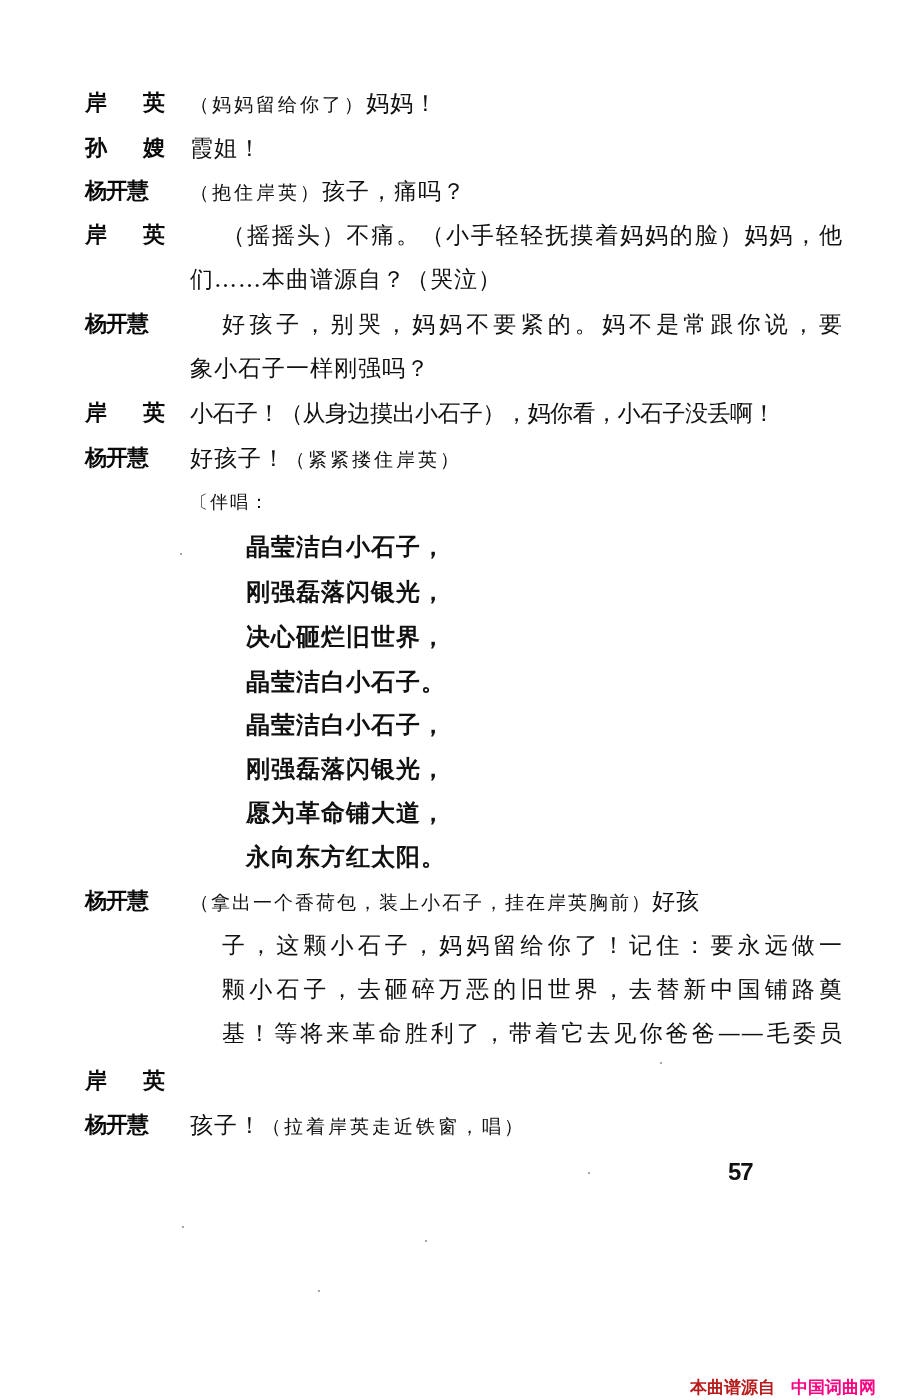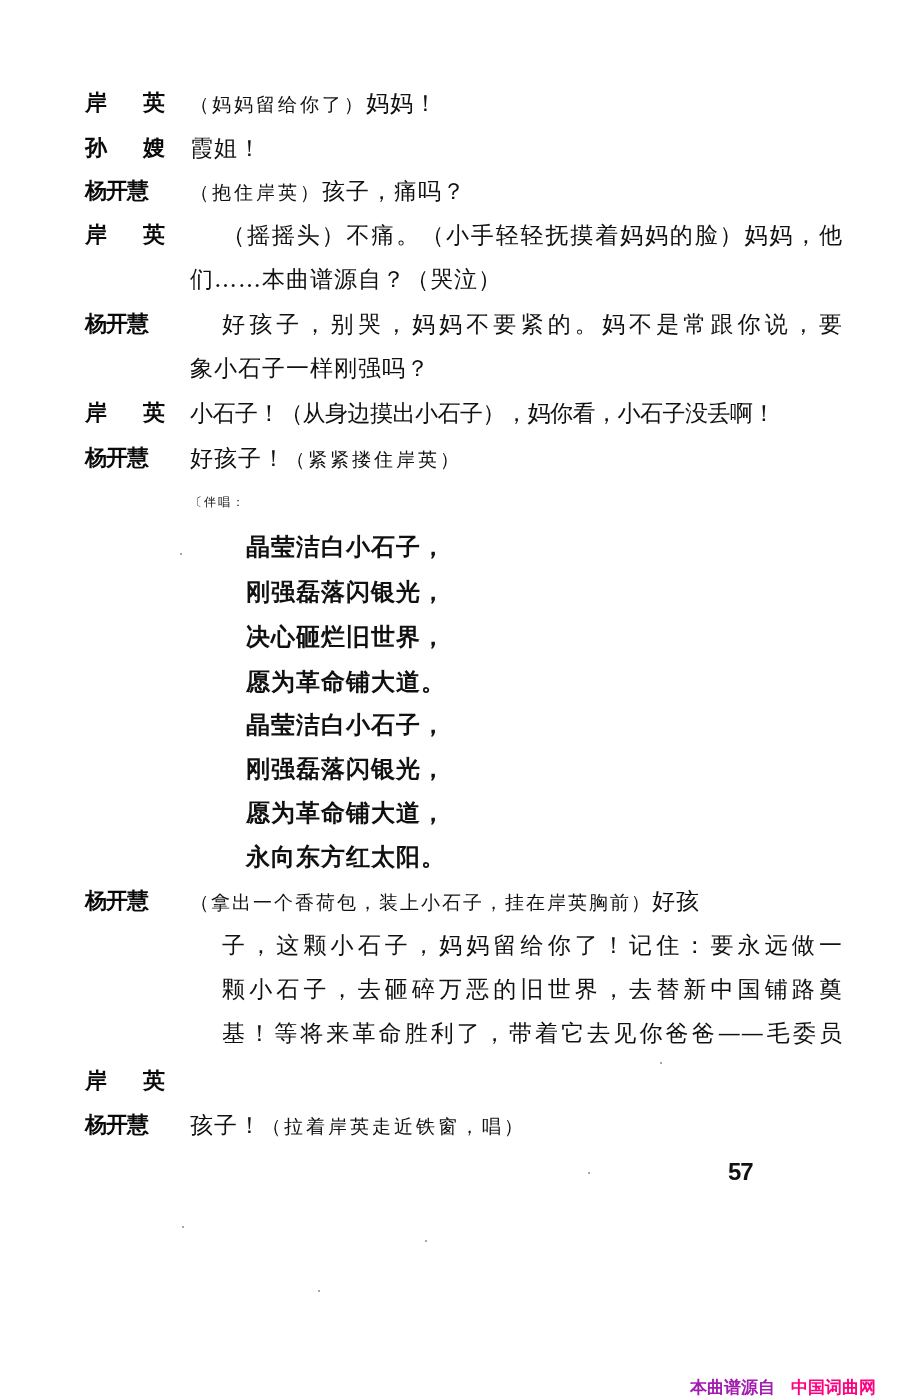--- a/index.html
+++ b/index.html
@@ -71,21 +71,21 @@
       left: 246px;
       font-size: 24px;
       line-height: 30px;
       white-space: nowrap;
       letter-spacing: 1px;
       font-weight: 600;
     }
     .chorus-label {
       position: absolute;
       left: 190px;
-      font-size: 12px;
+      font-size: 18px;
       line-height: 26px;
       letter-spacing: 2px;
     }
     .page-number {
       position: absolute;
       left: 728px;
       top: 1158px;
       font-family: "Liberation Sans", "DejaVu Sans", sans-serif;
       font-weight: bold;
       font-size: 24px;
@@ -95,21 +95,21 @@
     .watermark {
       position: absolute;
       left: 690px;
       top: 1375px;
       font-family: "DejaVu Sans", "Liberation Sans", sans-serif;
       font-weight: bold;
       font-size: 17px;
       line-height: 24px;
       white-space: nowrap;
     }
-    .watermark .wm-source { color: #a21caf; text-align: center; }
+    .watermark .wm-source { color: #b91c1c; text-align: center; }
     .watermark .wm-site { color: #ff0080; margin-left: 16px; }
     .speck {
       position: absolute;
       width: 2px; height: 2px;
       background: #888;
       border-radius: 1px;
     }
   </style>
 </head>
 <body>
@@ -175,21 +175,21 @@
     <div class="line">
       <span>好孩子！</span><span class="stage">（紧紧搂住岸英）</span>
     </div>
   </div>
 
   <div class="chorus-label" style="top:489px">〔伴唱：</div>
 
   <div class="lyric" style="top:532px">晶莹洁白小石子，</div>
   <div class="lyric" style="top:577px">刚强磊落闪银光，</div>
   <div class="lyric" style="top:622px">决心砸烂旧世界，</div>
-  <div class="lyric" style="top:667px">愿为革命铺大道。</div>
+  <div class="lyric" style="top:667px">晶莹洁白小石子。</div>
   <div class="lyric" style="top:710px">晶莹洁白小石子，</div>
   <div class="lyric" style="top:754px">刚强磊落闪银光，</div>
   <div class="lyric" style="top:798px">愿为革命铺大道，</div>
   <div class="lyric" style="top:842px">永向东方红太阳。</div>
 
   <div class="row" style="top:886px">
     <div class="speaker three">杨开慧</div>
     <div class="line">
       <span class="stage" style="letter-spacing:2px">（拿出一个香荷包，装上小石子，挂在岸英胸前）</span><span>好孩</span>
     </div>

